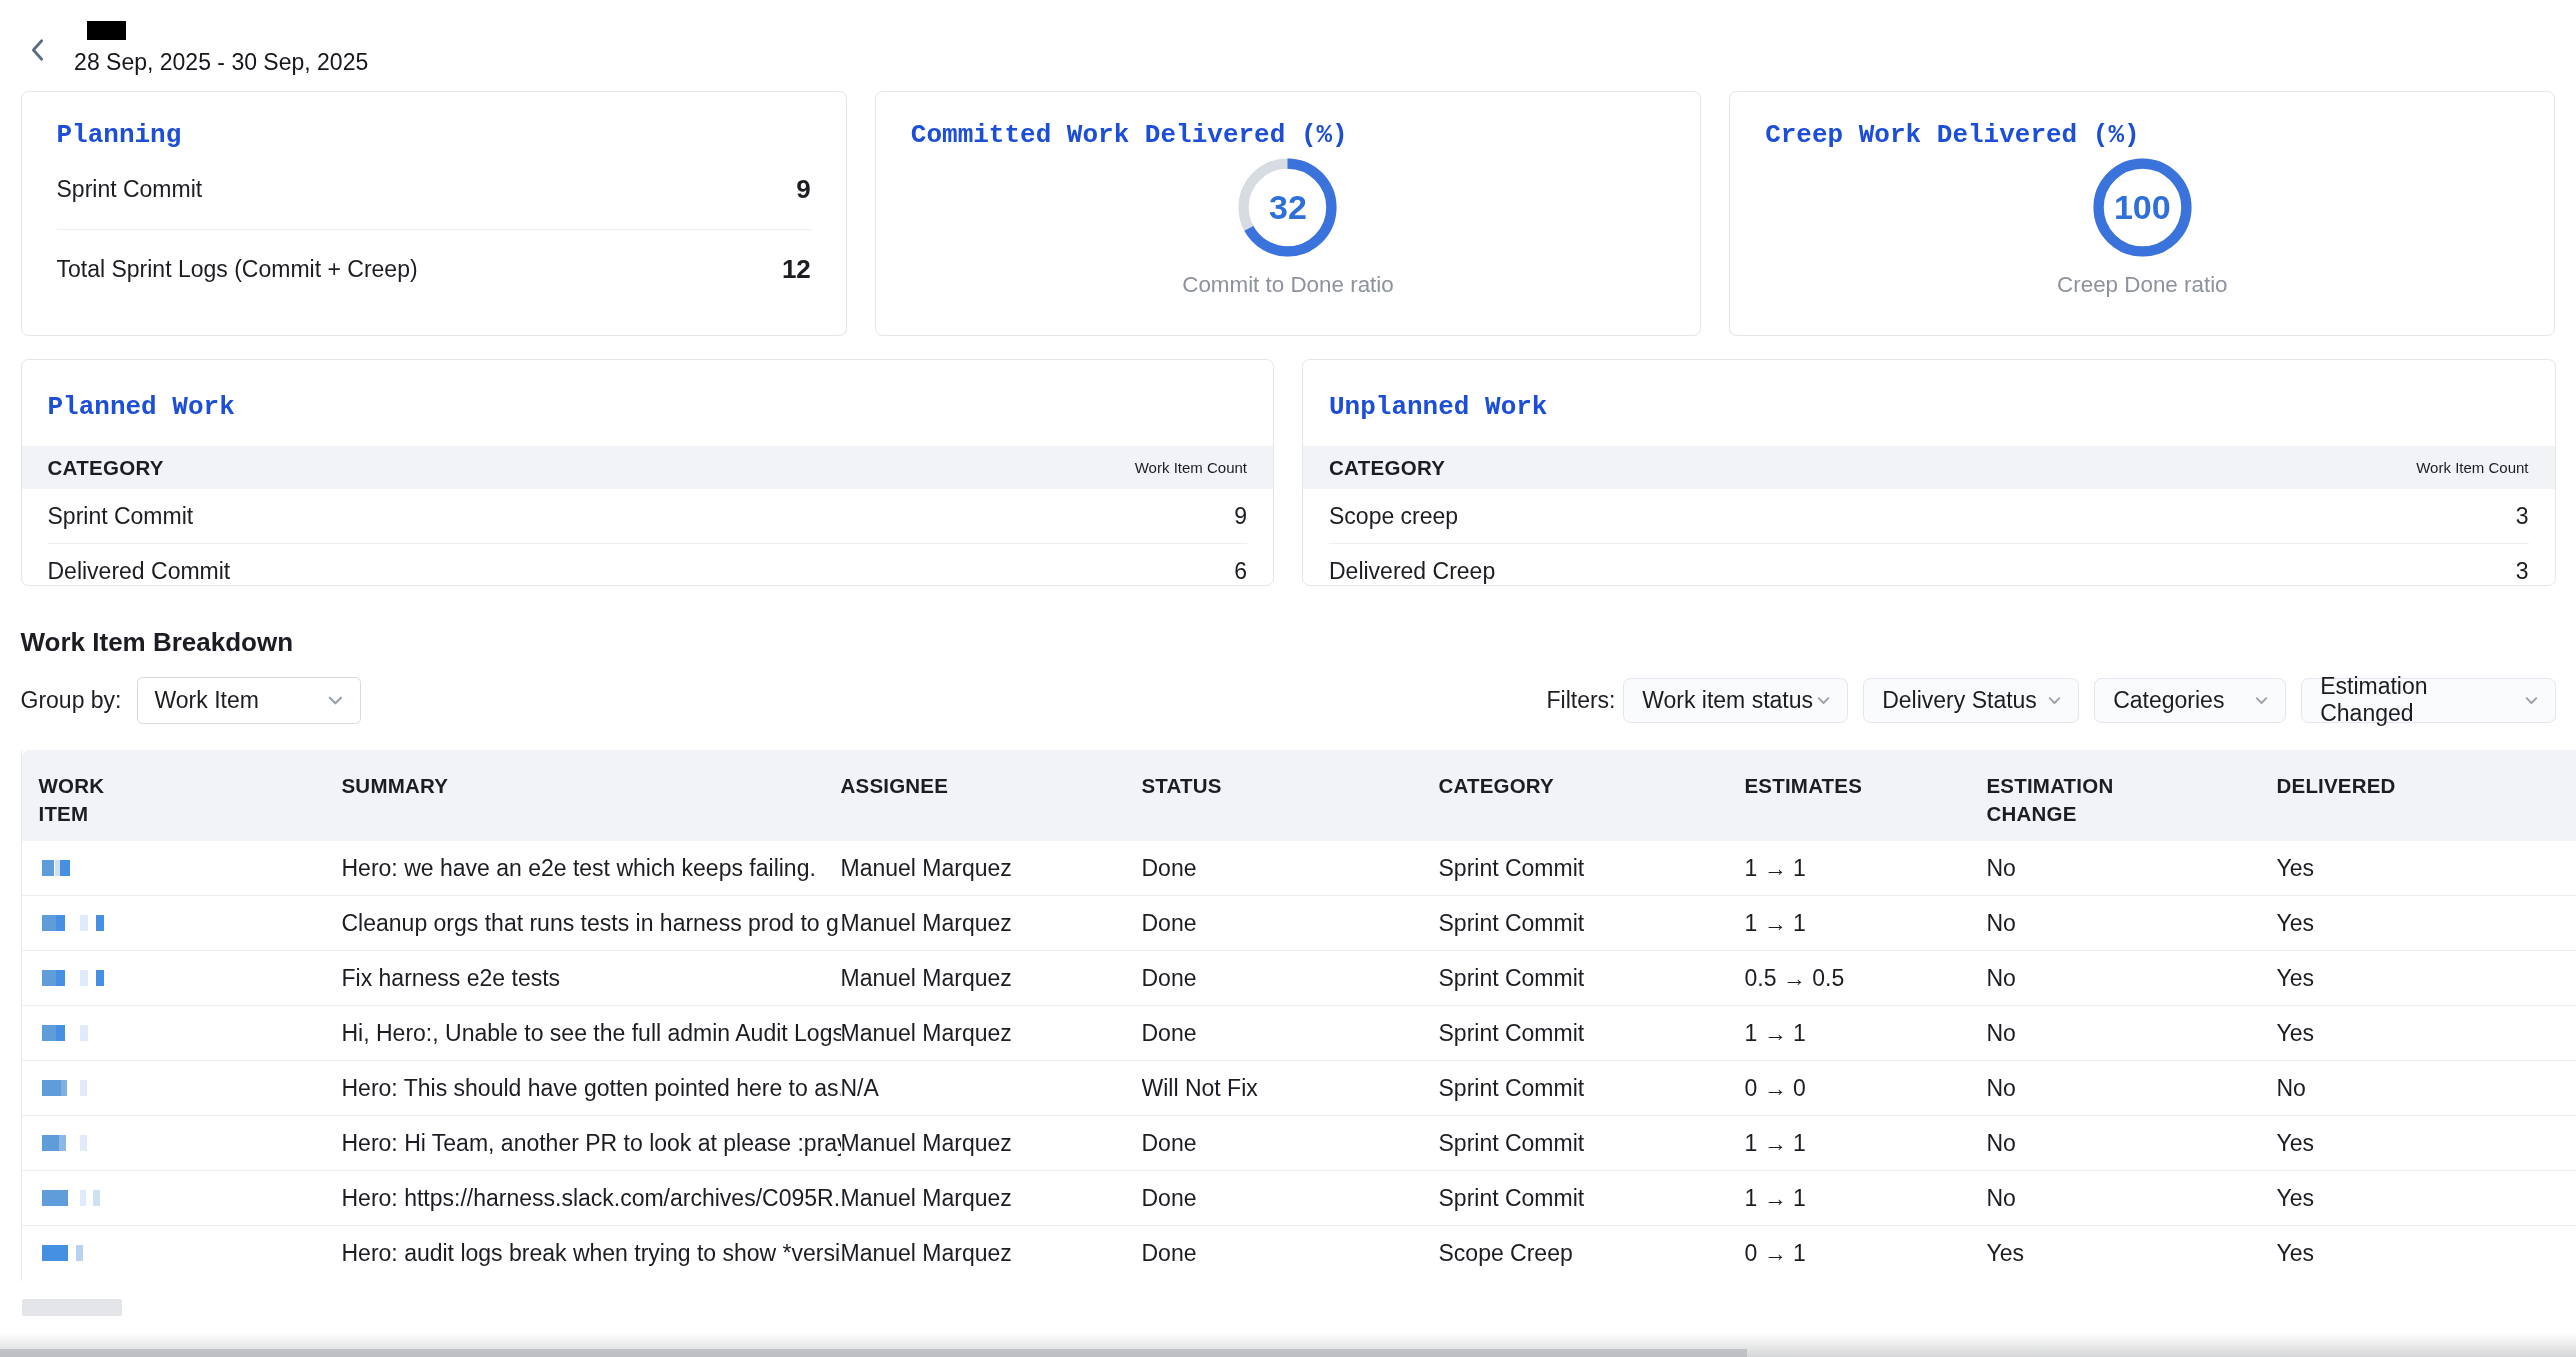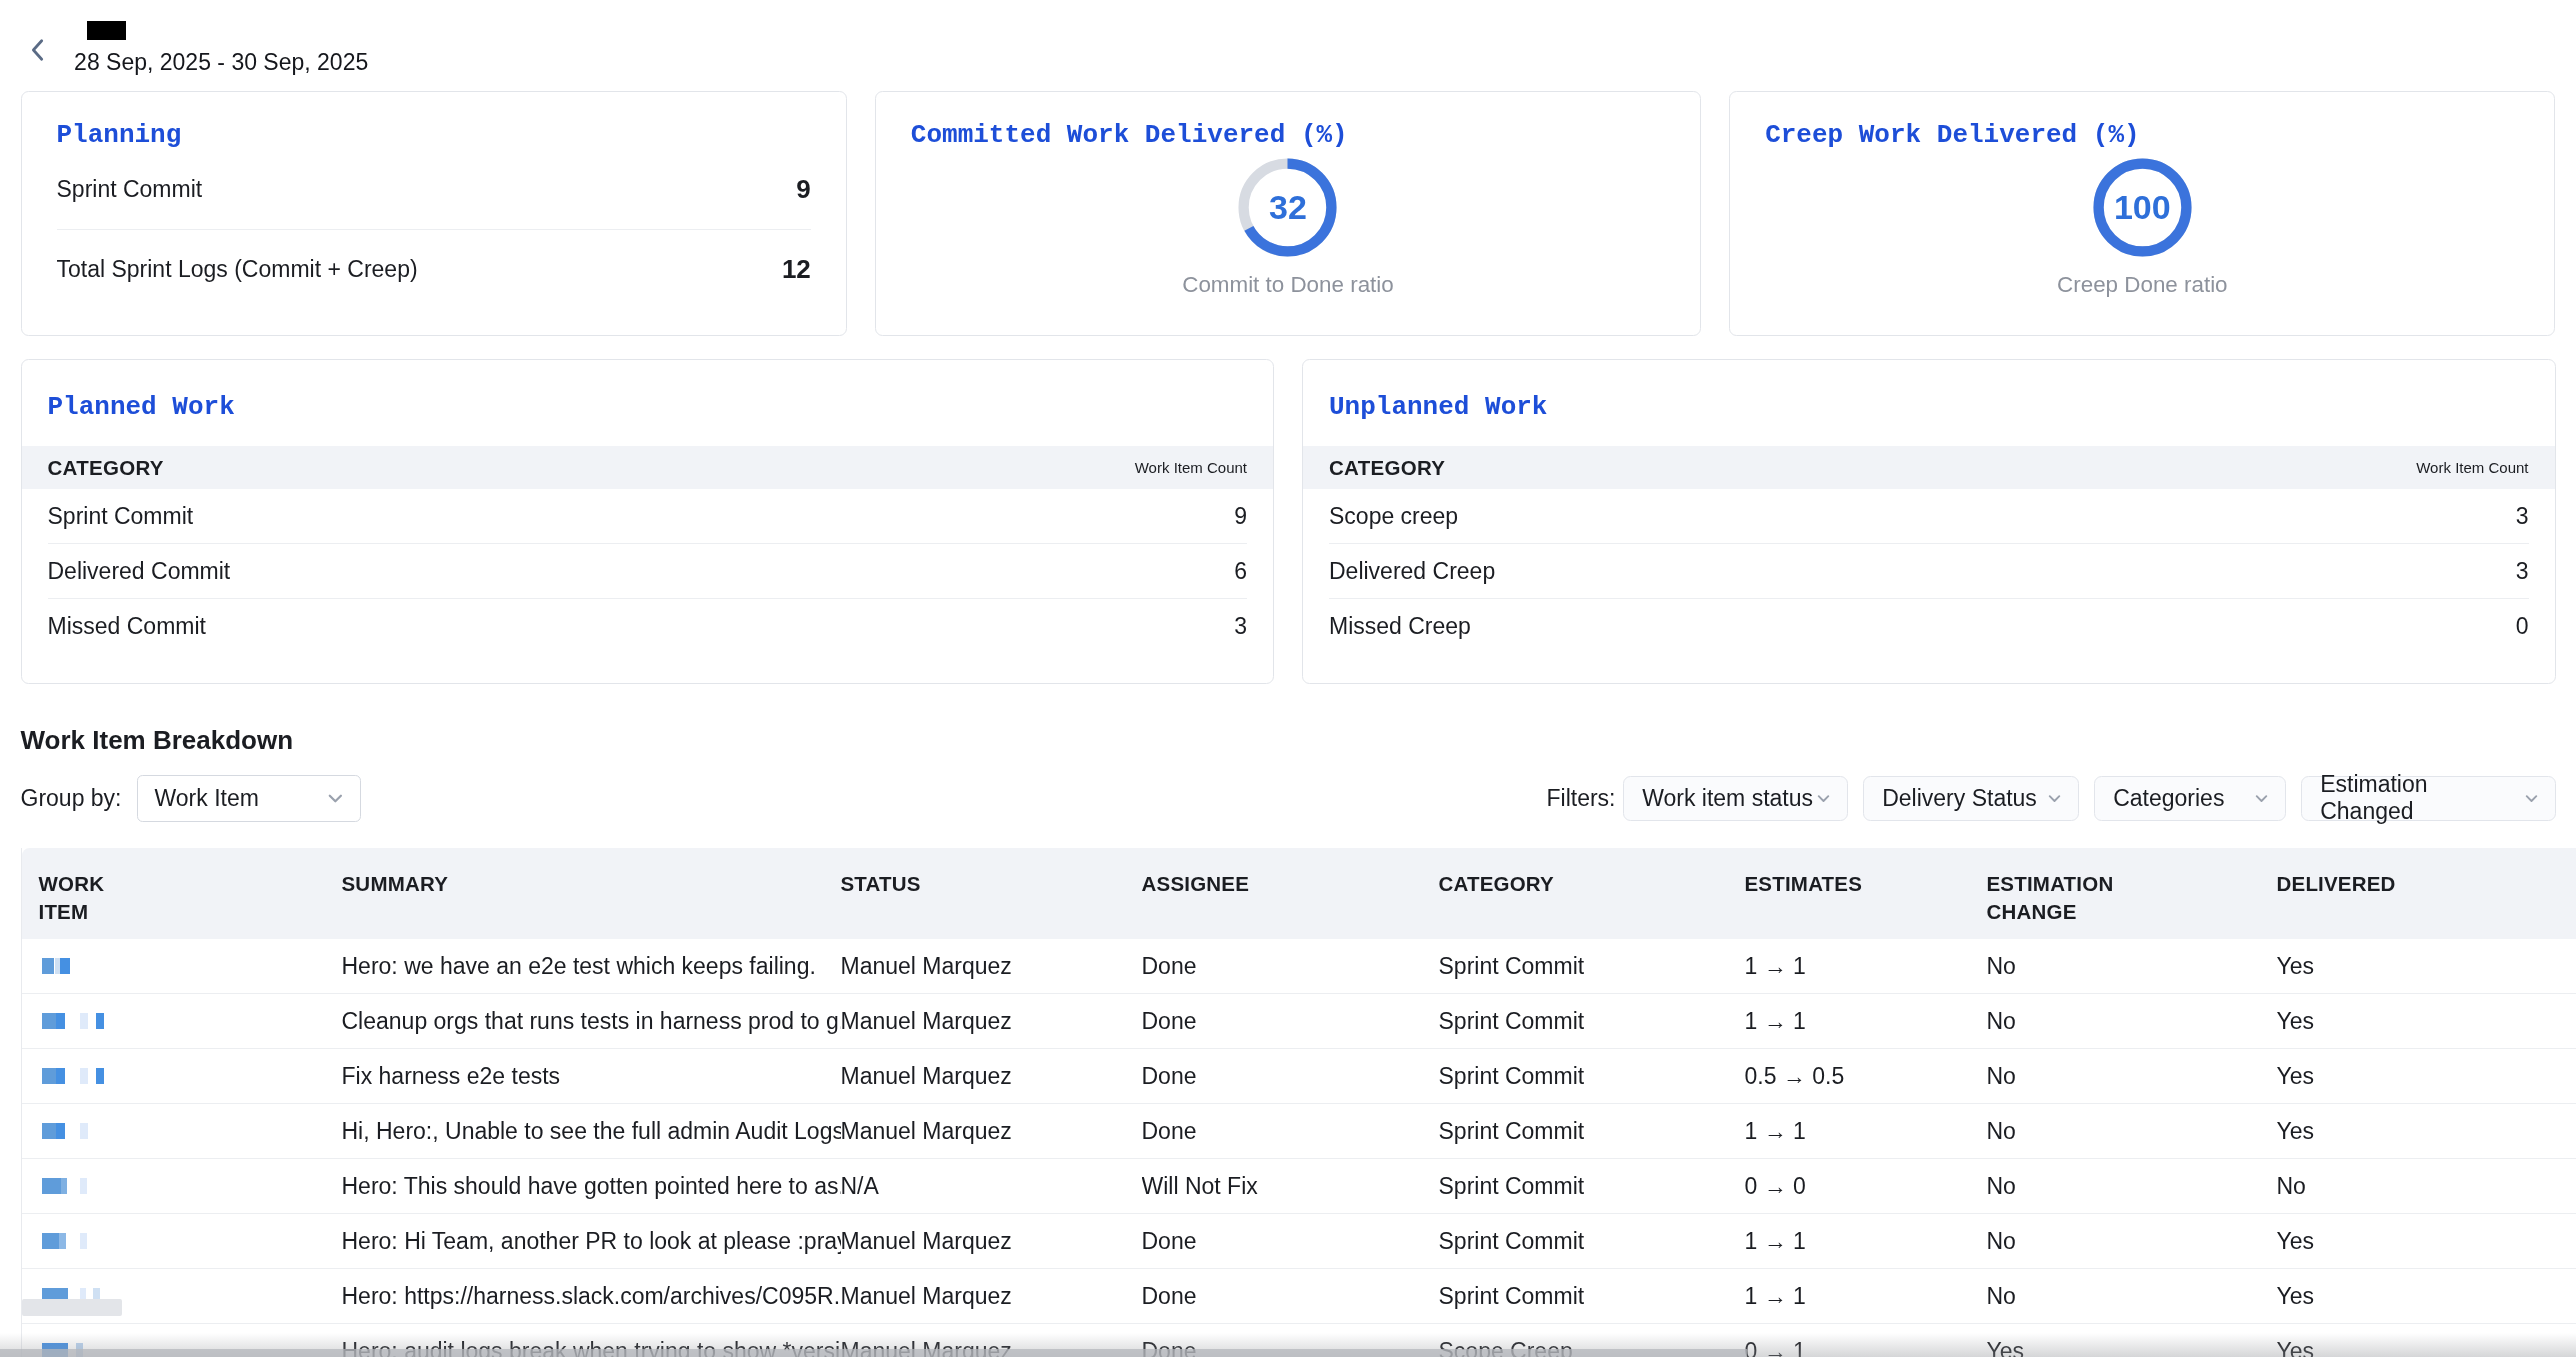--- a/index.html
+++ b/index.html
@@ -36,21 +36,21 @@
   .gauge svg { position:absolute; inset:0; }
   .gauge-num {
     position:absolute; inset:0; display:flex; align-items:center; justify-content:center;
     font-size:34px; font-weight:700; color:#2e6fd9;
   }
   .gauge-caption { margin-top:15px; font-size:22.4px; color:#8d929c; }
 
   
   .cards2 { display:flex; gap:28px; margin-top:23px; }
   .tcard {
-    flex:1 1 0; height:325px; background:#fff;
+    flex:1 1 0; height:227px; background:#fff;
     border:0.9px solid #e2e5ea; border-radius:7.5px; padding:0; overflow:hidden;
   }
   .tcard .card-title { padding:32px 26px 24px 26px; }
   .band {
     height:43px; background:#f1f3f7; display:flex; align-items:center;
     justify-content:space-between; padding:0 26px;
   }
   .band .col-l { font-size:20.5px; font-weight:700; letter-spacing:0.3px; }
   .band .col-r { font-size:15px; font-weight:400; }
   .mini-rows { padding:0 26px; }
@@ -253,22 +253,22 @@
             </svg>
           </div>
         </span>
     </div>
   </div>
 
   <div class="wi-table">
     <div class="thead" id="thead">
         <div class="th wrap-narrow">WORK ITEM</div>
         <div class="th">SUMMARY</div>
+        <div class="th">ASSIGNEE</div>
         <div class="th">STATUS</div>
-        <div class="th">ASSIGNEE</div>
         <div class="th">CATEGORY</div>
         <div class="th">ESTIMATES</div>
         <div class="th wrap-mid">ESTIMATION CHANGE</div>
         <div class="th">DELIVERED</div>
       </div>
     <div id="tbody">
         <div class="trow">
           <div class="chips">
             <span style="left: 3.7px; width: 12px; background: rgb(95, 156, 218);"></span>
             <span style="left: 16px; width: 5.6px; background: rgb(207, 224, 243);"></span>

